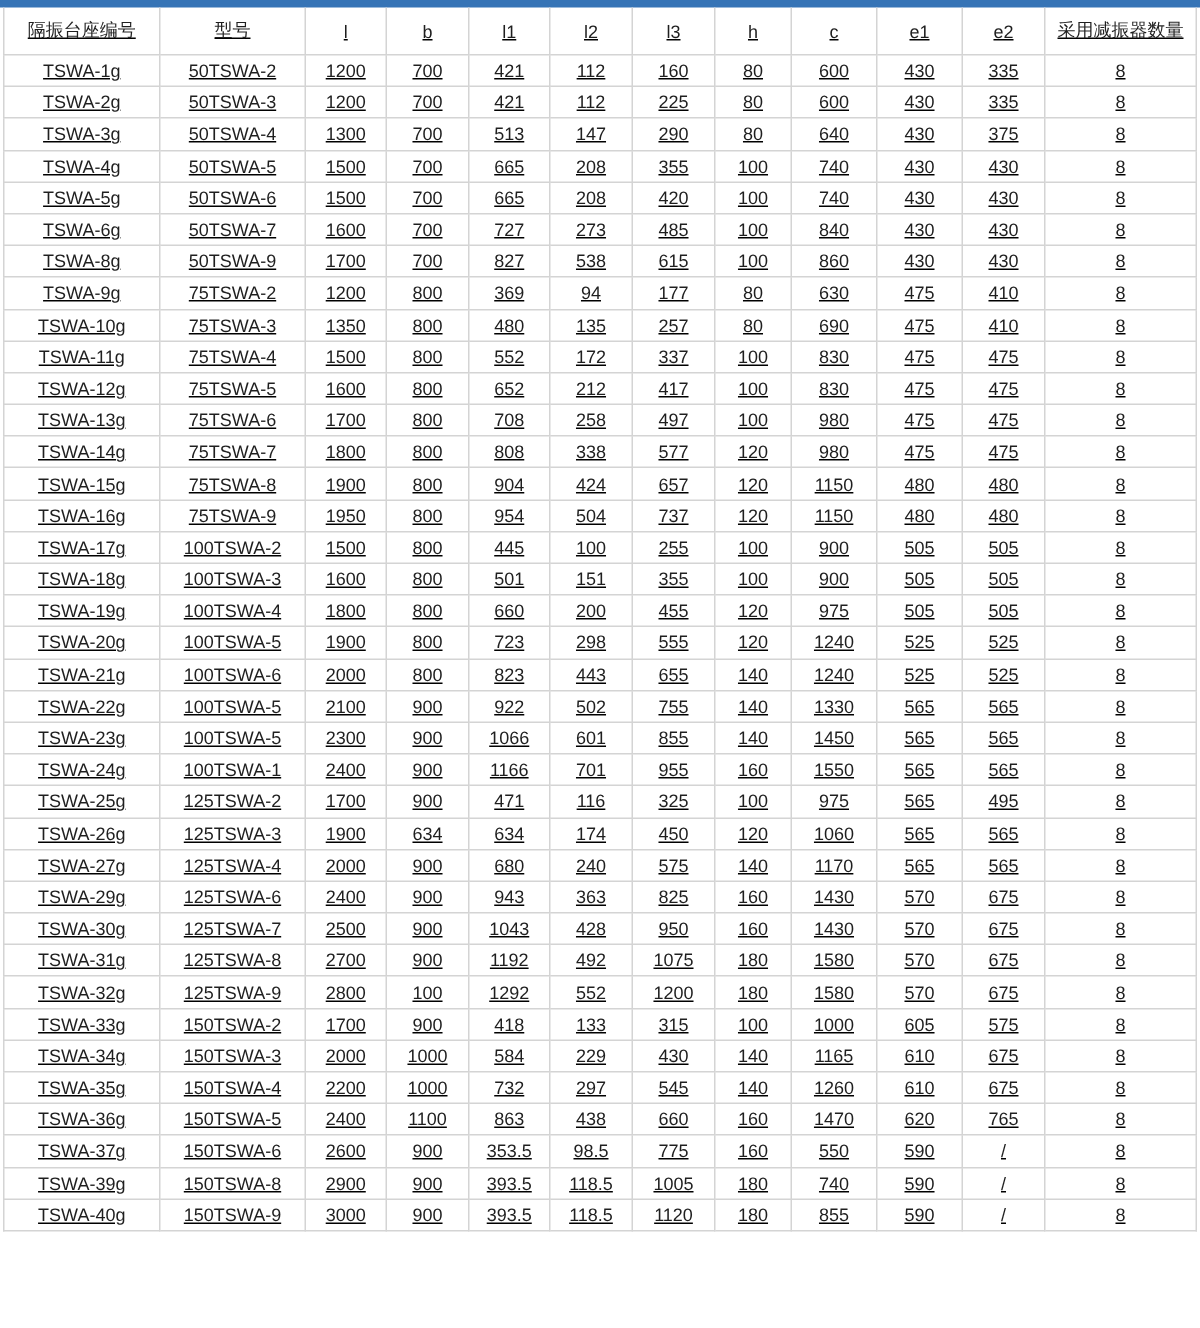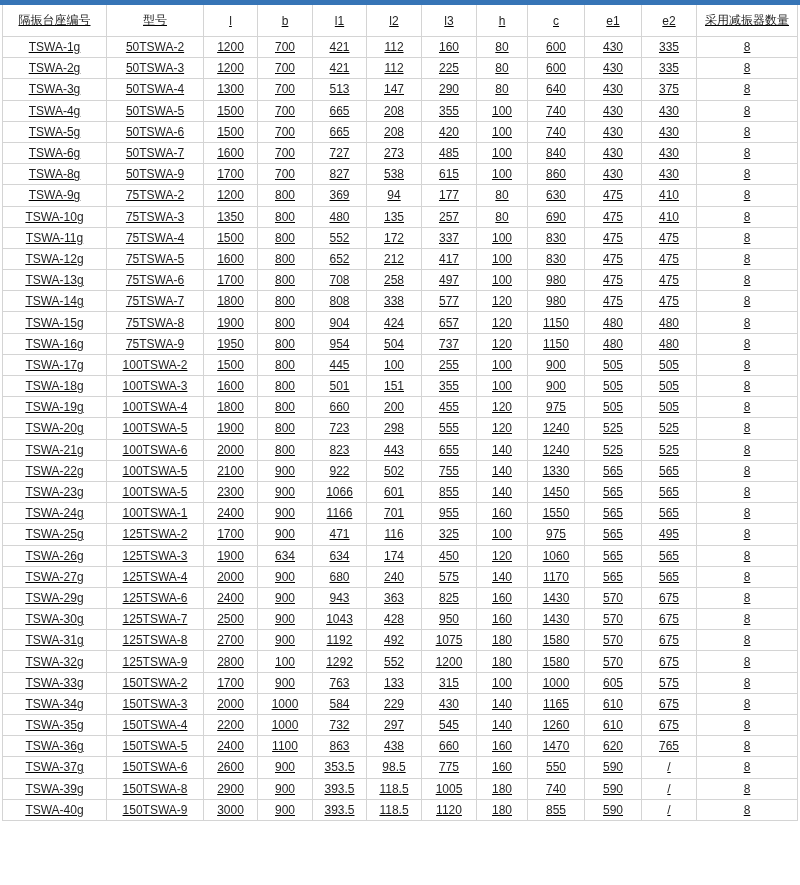--- a/index.html
+++ b/index.html
@@ -504,21 +504,21 @@
           <td>1580</td>
           <td>570</td>
           <td>675</td>
           <td>8</td>
         </tr>
         <tr>
           <td>TSWA-33g</td>
           <td>150TSWA-2</td>
           <td>1700</td>
           <td>900</td>
-          <td>763</td>
+          <td>418</td>
           <td>133</td>
           <td>315</td>
           <td>100</td>
           <td>1000</td>
           <td>605</td>
           <td>575</td>
           <td>8</td>
         </tr>
         <tr>
           <td>TSWA-34g</td>

